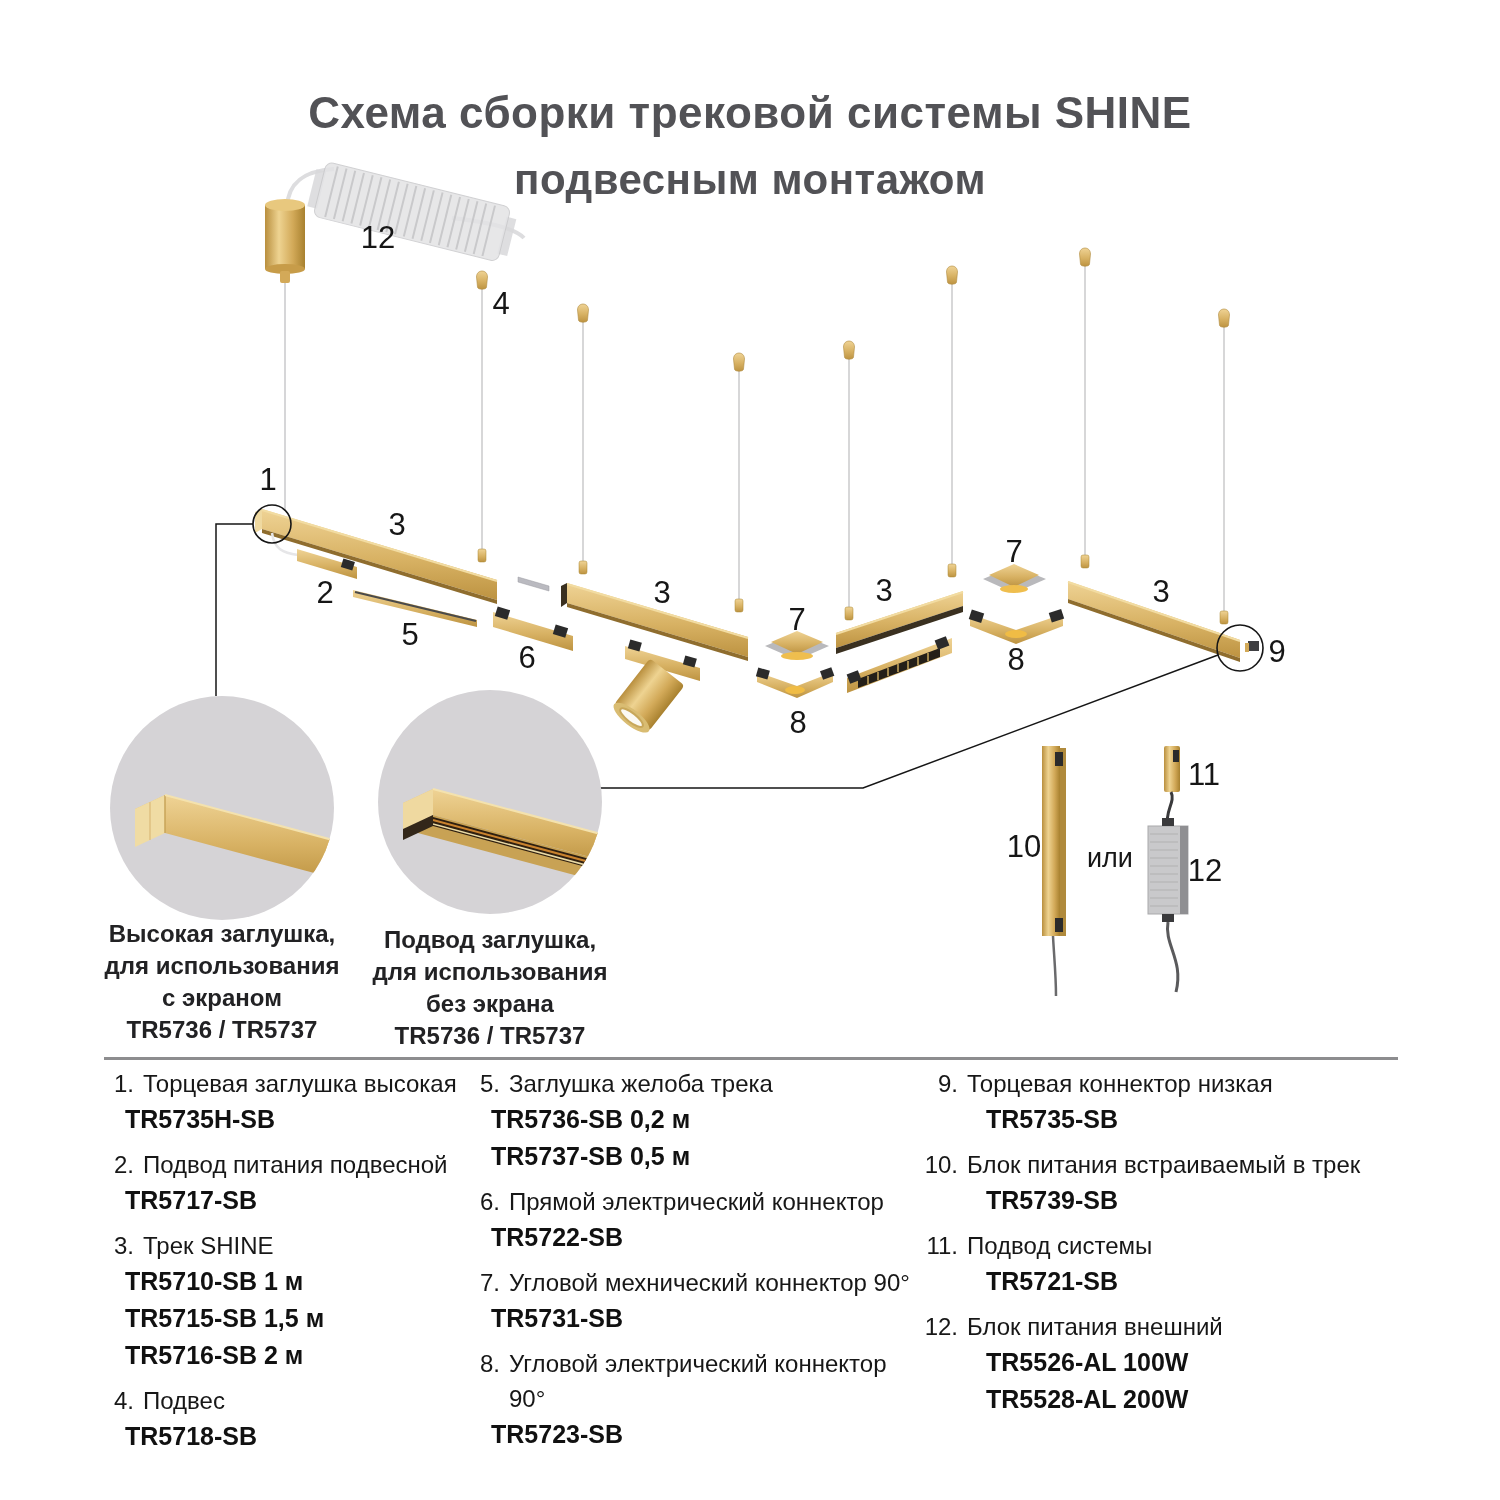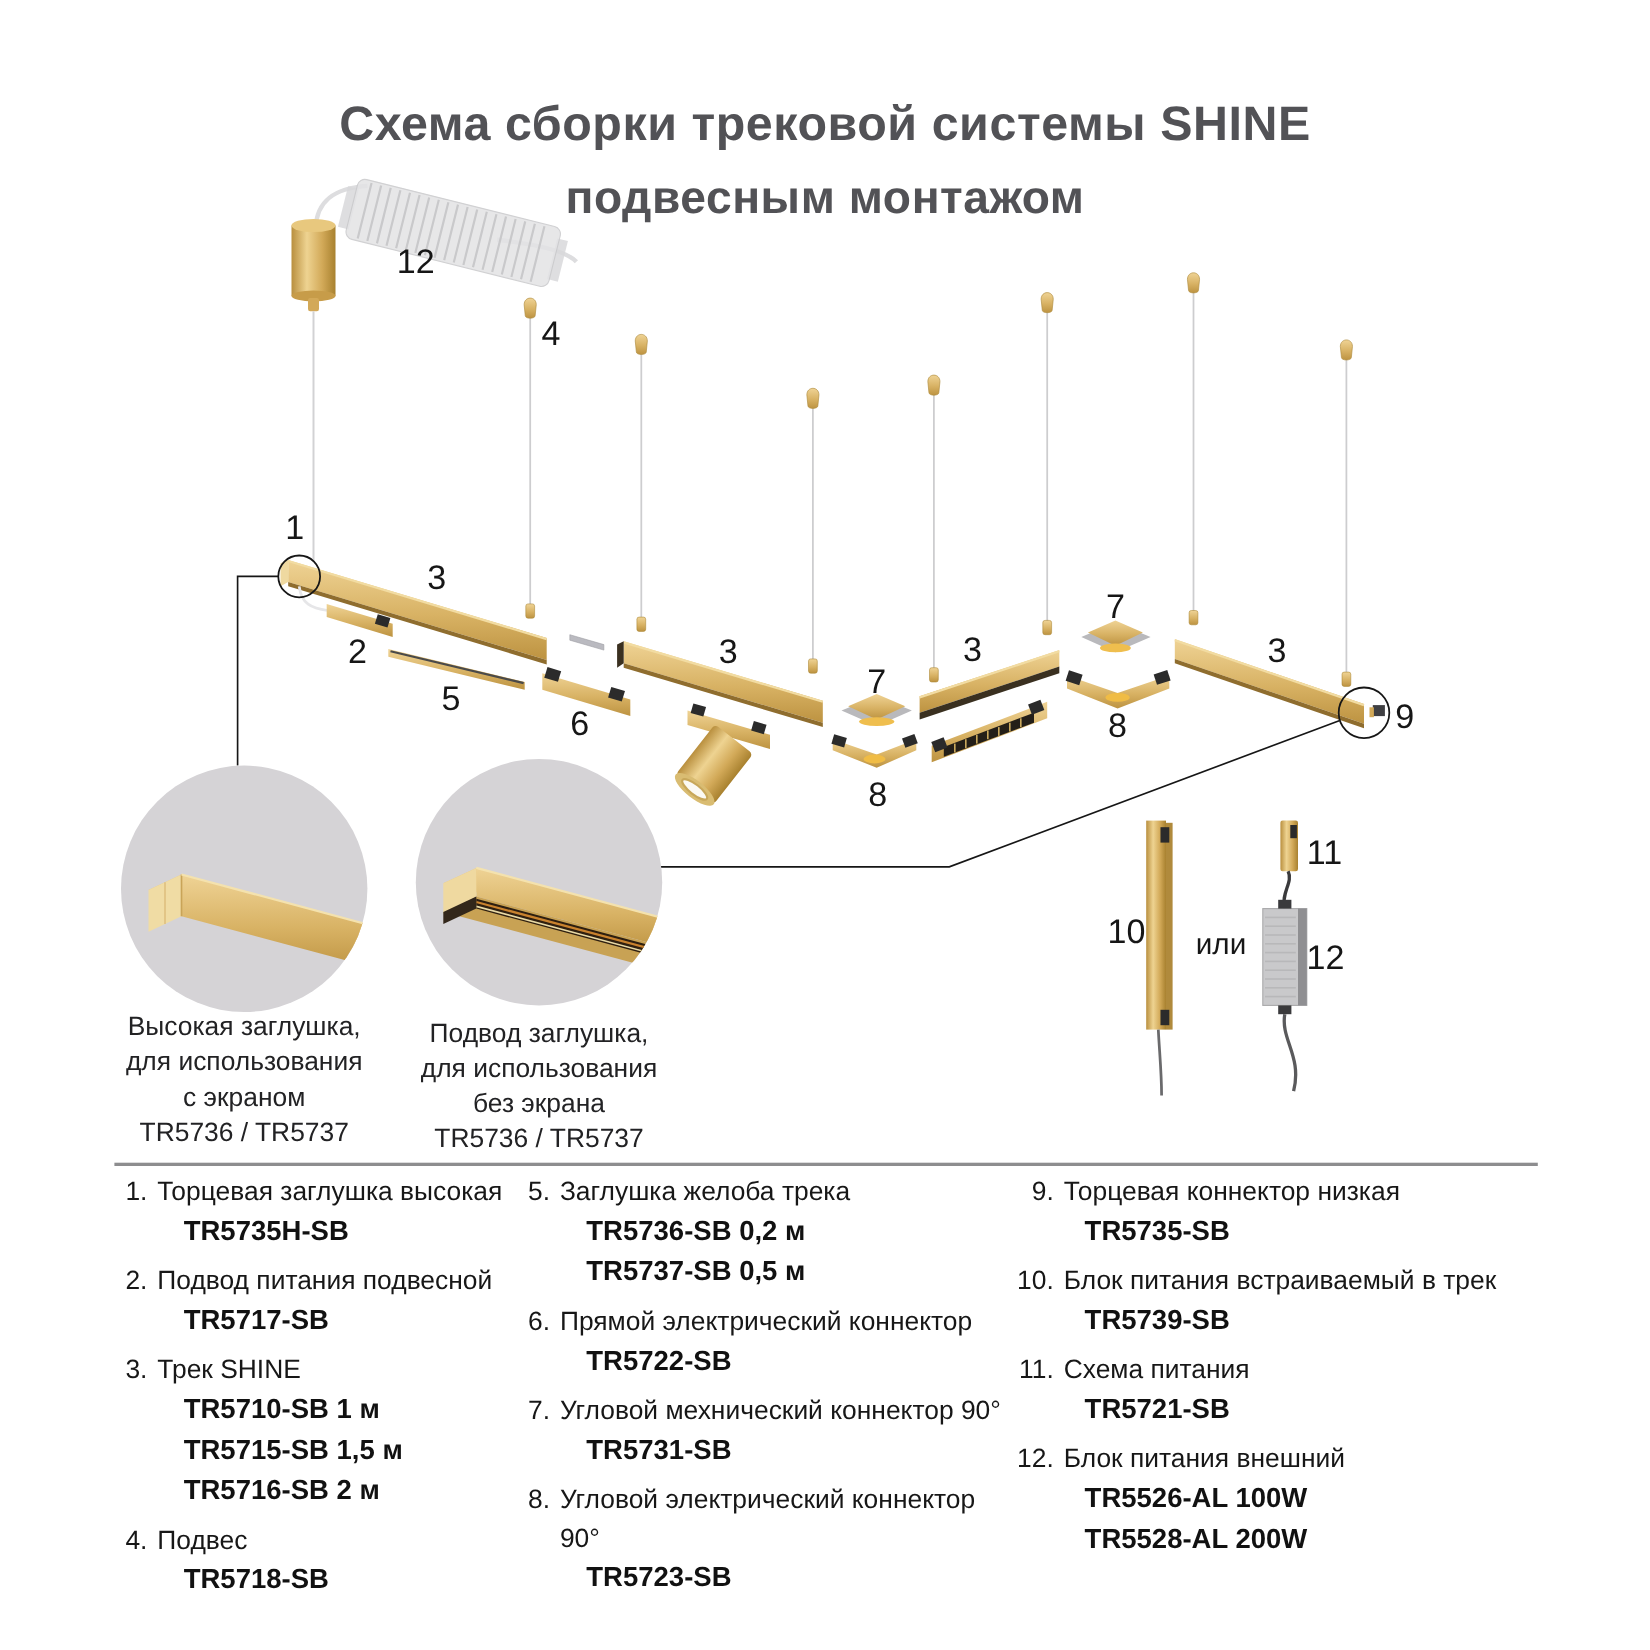--- a/index.html
+++ b/index.html
@@ -3,33 +3,33 @@
 <meta charset="utf-8">
 <style>
   html,body{margin:0;padding:0;background:#ffffff;}
   body{width:1500px;height:1500px;position:relative;font-family:"Liberation Sans",sans-serif;overflow:hidden;}
   .title-line{position:absolute;left:0;width:1500px;text-align:center;color:#525256;font-weight:700;}
   #title1{top:88px;font-size:44px;letter-spacing:.5px;}
   #title2{top:156px;font-size:42px;letter-spacing:.5px;}
   #diagram-svg{position:absolute;left:0;top:0;}
   .callout{font-size:31px;fill:#161616;font-family:"Liberation Sans",sans-serif;}
   .or-label{font-size:27px;fill:#161616;font-family:"Liberation Sans",sans-serif;}
-  .detail-caption{position:absolute;text-align:center;color:#222224;font-size:24px;line-height:32px;}
+  .detail-caption{position:absolute;text-align:center;color:#222224;font-size:24px;line-height:32px;font-weight:bold;}
   #caption-left{left:72px;top:918px;width:300px;}
   #caption-right{left:340px;top:924px;width:300px;}
   .separator{position:absolute;left:104px;top:1057px;width:1294px;height:3px;background:#8d8d8f;}
   .parts-col{position:absolute;top:1066px;}
   #col1{left:96px;width:366px;}
   #col2{left:462px;width:456px;}
   #col3{left:912px;width:488px;}
   .part-item{margin-bottom:9px;}
   .part-line{font-size:24px;line-height:35px;color:#171717;display:flex;}
   .part-num{display:inline-block;min-width:38px;text-align:right;margin-right:9px;flex:none;}
   #col3 .part-num{min-width:46px;}
-  .part-codes{font-size:25px;font-weight:700;color:#111;line-height:37px;white-space:pre-line;margin-left:71px;}
+  .part-codes{font-size:25px;font-weight:700;color:#111;line-height:37px;white-space:pre-line;margin-left:29px;}
   #col3 .part-codes{margin-left:74px;}
 </style>
 </head>
 <body>
 
 <div class="title-line" id="title1">Схема сборки трековой системы SHINE</div>
 <div class="title-line" id="title2">подвесным монтажом</div>
 
 <svg id="diagram-svg" width="1500" height="1060" viewBox="0 0 1500 1060">
   <defs>
@@ -406,21 +406,21 @@
       <div class="part-line">
         <span class="part-num">10.</span>
         <span class="part-name">Блок питания встраиваемый в трек</span>
       </div>
       <div class="part-codes">TR5739-SB</div>
     </div>
 
     <div class="part-item">
       <div class="part-line">
         <span class="part-num">11.</span>
-        <span class="part-name">Схема питания</span>
+        <span class="part-name">Подвод системы</span>
       </div>
       <div class="part-codes">TR5721-SB</div>
     </div>
 
     <div class="part-item">
       <div class="part-line">
         <span class="part-num">12.</span>
         <span class="part-name">Блок питания внешний</span>
       </div>
       <div class="part-codes">TR5526-AL 100W

